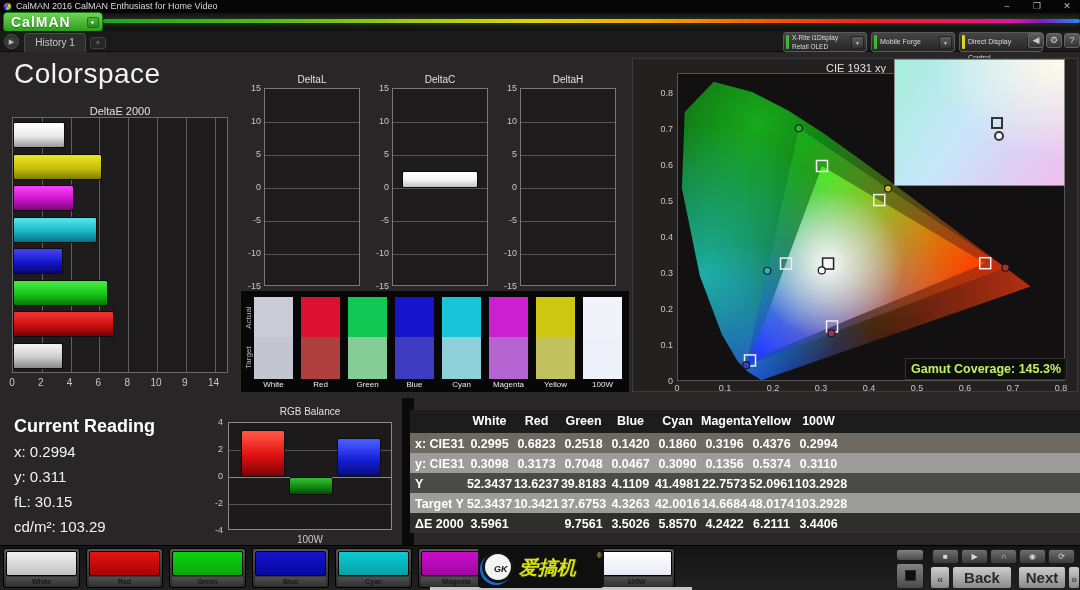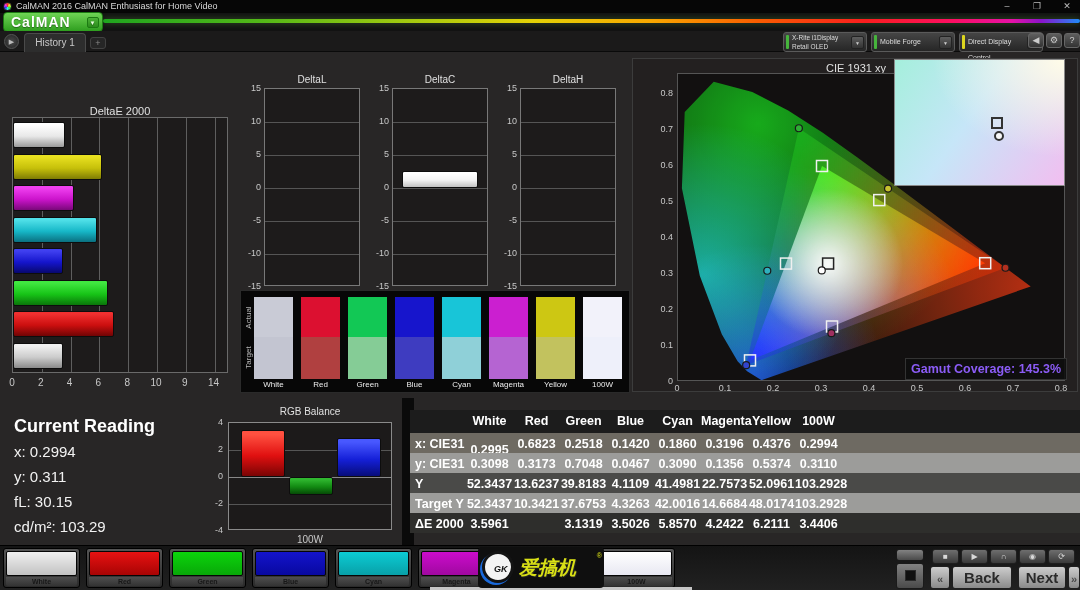--- a/index.html
+++ b/index.html
@@ -80,21 +80,21 @@
   
   #cie-panel{left:632px;top:58px;width:446px;height:334px;background:#232020;border:1px solid #3c3c3c}
   #cie-title{position:absolute;left:0;top:3px;width:446px}
   #cie-plot{position:absolute;left:44px;top:14px;width:388px;height:308px;background:#121010;border:1px solid #555}
   #cie-inset{position:absolute;left:261px;top:0px;width:171px;height:127px;border:1px solid #8a8a8a;z-index:5;
     background:radial-gradient(at top right, #fffce8 0%, rgba(255,252,232,0) 55%),
                linear-gradient(125deg,#a5efdc 0%,#c6e6f8 45%,#f2bef0 100%)}
   #inset-square{position:absolute;left:96px;top:57px;width:12px;height:12px;border:2px solid #333;background:transparent}
   #inset-circle{position:absolute;left:99px;top:71px;width:10px;height:10px;border:2px solid #333;border-radius:50%;background:#f8f8f8}
   #gamut-badge{position:absolute;left:272px;top:299px;width:162px;height:22px;background:rgba(14,14,14,.9);
-    border:1px solid #333;color:#8b5cf6;font-size:12.5px;font-weight:bold;text-align:center;line-height:21px;z-index:6}
+    border:1px solid #333;color:#bef264;font-size:12.5px;font-weight:bold;text-align:center;line-height:21px;z-index:6}
 
   
   #cr-title{left:14px;top:416px;font-size:18px;font-weight:bold;color:#fff}
   .cr-line{left:14px;font-size:15px;color:#f2f2f2}
 
   
   #rgb-chart{left:204px;top:406px;width:196px;height:140px}
   #rgb-title{position:absolute;left:24px;top:0;width:164px;font-size:10px}
   #rgb-plot{position:absolute;left:24px;top:16px;width:164px;height:108px;border:1px solid #8a8a8a;background:#1c1a1a}
   #rgb-xlabel{position:absolute;left:24px;top:128px;width:164px;text-align:center;font-size:10px;color:#c8c8c8}
@@ -166,20 +166,21 @@
   </div>
   <div class="abs dd oneline" style="left:959px;width:84px">
     <div class="bar" style="background:#ddd61f"></div>
     <div class="dd-label">Direct Display Control</div>
     <div class="dd-arrow">▼</div>
   </div>
   <div class="abs tb-btn" style="left:1046px;top:33px">⚙</div>
   <div class="abs tb-btn" style="left:1064px;top:33px">?</div>
   <div class="abs tb-btn" style="left:1028px;top:33px">◀</div>
 
+  <div class="abs" id="page-title">Colorspace</div>
 
   <div class="abs" id="de-chart">
     <div class="chart-title" id="de-title">DeltaE 2000</div>
     <div class="plot" id="de-plot">
         <div class="gridv" style="left: 28.8px; position: absolute;"></div>
         <div class="gridv" style="left: 57.6px; position: absolute;"></div>
         <div class="gridv" style="left: 86.4px; position: absolute;"></div>
         <div class="gridv" style="left: 115.2px; position: absolute;"></div>
         <div class="gridv" style="left: 144px; position: absolute;"></div>
         <div class="gridv" style="left: 172.8px; position: absolute;"></div>
@@ -467,21 +468,21 @@
         <div class="t-cell" style="position: relative;">Red</div>
         <div class="t-cell" style="position: relative;">Green</div>
         <div class="t-cell" style="position: relative;">Blue</div>
         <div class="t-cell" style="position: relative;">Cyan</div>
         <div class="t-cell" style="position: relative;">Magenta</div>
         <div class="t-cell" style="position: relative;">Yellow</div>
         <div class="t-cell" style="position: relative;">100W</div>
       </div>
       <div class="t-row t-body" style="position: relative; background: rgb(110, 106, 98); display: flex;">
         <div class="t-label" style="position: relative;">x: CIE31</div>
-        <div class="t-cell" style="position: relative; margin-top: 6px;">0.2995</div>
+        <div class="t-cell" style="position: relative;">0.2995</div>
         <div class="t-cell" style="position: relative;">0.6823</div>
         <div class="t-cell" style="position: relative;">0.2518</div>
         <div class="t-cell" style="position: relative;">0.1420</div>
         <div class="t-cell" style="position: relative;">0.1860</div>
         <div class="t-cell" style="position: relative;">0.3196</div>
         <div class="t-cell" style="position: relative;">0.4376</div>
         <div class="t-cell" style="position: relative;">0.2994</div>
       </div>
       <div class="t-row t-body" style="position: relative; background: rgb(156, 156, 154); display: flex;">
         <div class="t-label" style="position: relative;">y: CIE31</div>
@@ -513,21 +514,21 @@
         <div class="t-cell" style="position: relative;">4.3263</div>
         <div class="t-cell" style="position: relative;">42.0016</div>
         <div class="t-cell" style="position: relative;">14.6684</div>
         <div class="t-cell" style="position: relative;">48.0174</div>
         <div class="t-cell" style="position: relative;">103.2928</div>
       </div>
       <div class="t-row t-body" style="position: relative; background: rgb(46, 46, 44); display: flex;">
         <div class="t-label" style="position: relative;">ΔE 2000</div>
         <div class="t-cell" style="position: relative;">3.5961</div>
         <div class="t-cell" style="position: relative; margin-top: 40px;">7.0064</div>
-        <div class="t-cell" style="position: relative;">3.1319</div>
+        <div class="t-cell" style="position: relative;">9.7561</div>
         <div class="t-cell" style="position: relative;">3.5026</div>
         <div class="t-cell" style="position: relative;">5.8570</div>
         <div class="t-cell" style="position: relative;">4.2422</div>
         <div class="t-cell" style="position: relative;">6.2111</div>
         <div class="t-cell" style="position: relative;">3.4406</div>
       </div>
     </div>
 
   <div class="abs" id="bottombar">
     <div id="bb-swatches">

